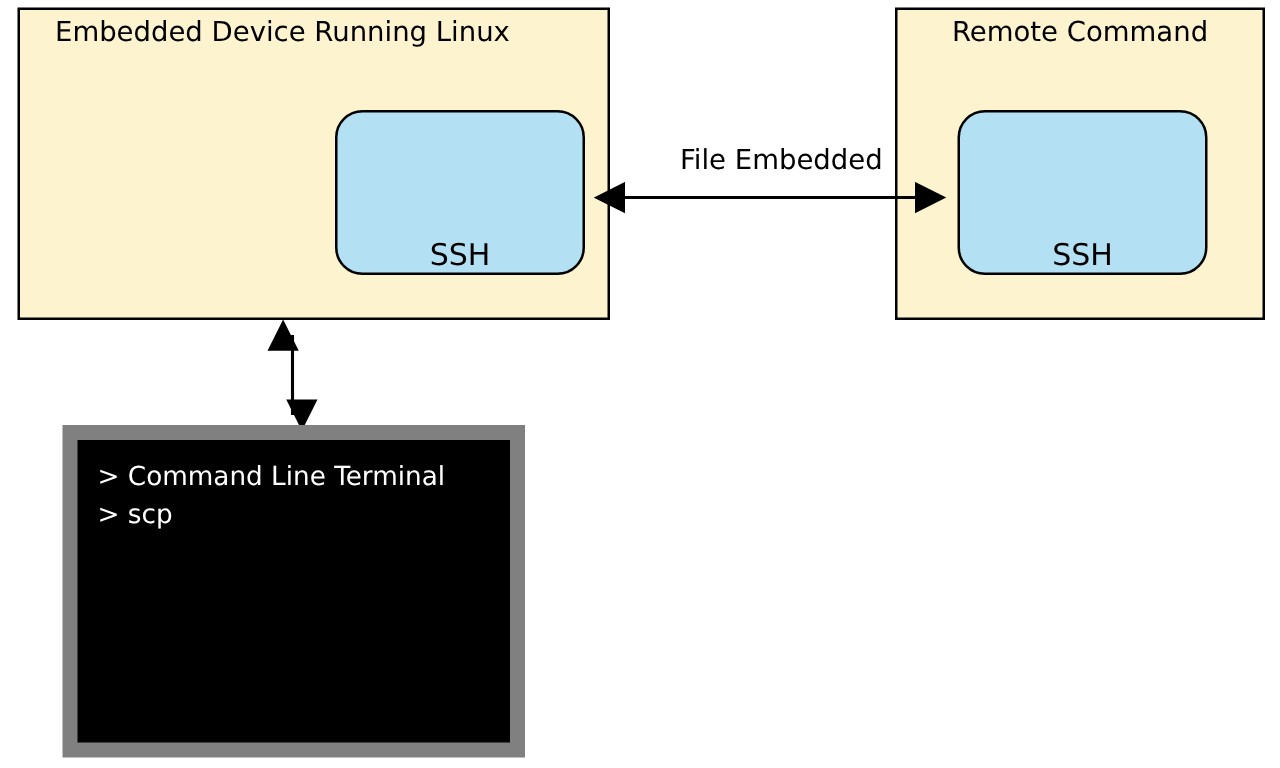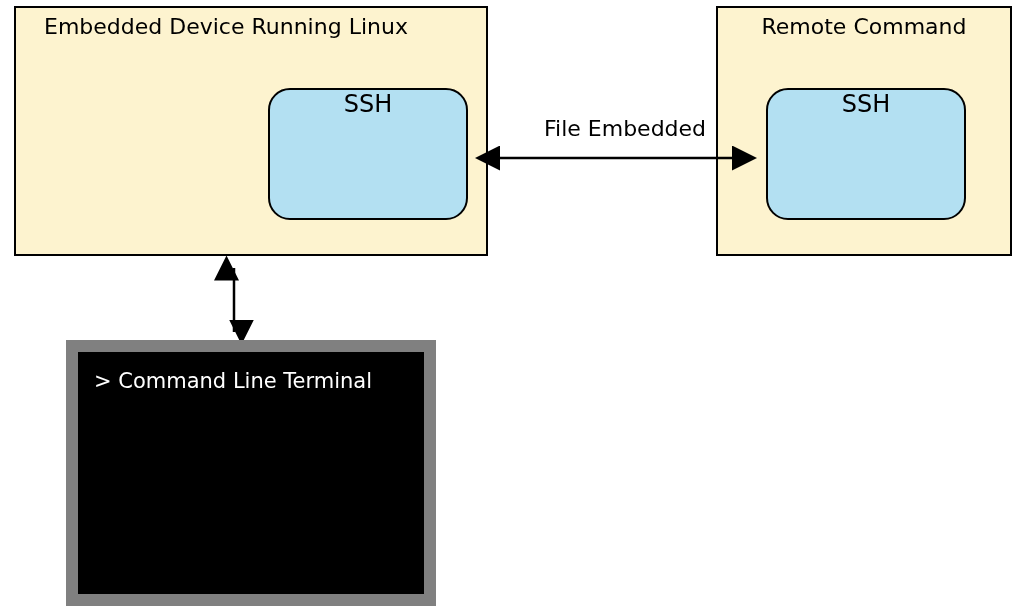--- a/index.html
+++ b/index.html
@@ -28,21 +28,21 @@
     white-space: nowrap;
   }
 
   .ssh-box {
     position: absolute;
     background: #b3e0f2;
     border: 2px solid #000;
     border-radius: 22px;
     box-sizing: border-box;
     display: flex;
-    align-items: flex-start;
+    align-items: flex-end;
     justify-content: center;
     font-size: 24px;
     color: #000;
   }
 
   .terminal-outer {
     position: absolute;
     background: #808080;
     box-sizing: border-box;
     padding: 12px;
@@ -108,17 +108,18 @@
     <marker id="arrowU" markerWidth="12" markerHeight="12" refX="5" refY="2" orient="auto">
       <path d="M10,0 L0,5 L10,10 Z" fill="#000"></path>
     </marker>
     <marker id="arrowD" markerWidth="12" markerHeight="12" refX="5" refY="8" orient="auto">
       <path d="M0,0 L10,5 L0,10 Z" fill="#000"></path>
     </marker>
   </defs>
   <line x1="10" y1="10" x2="10" y2="74" stroke="#000" stroke-width="2.5" marker-start="url(#arrowU)" marker-end="url(#arrowD)"></line>
 </svg>
 
-<div class="terminal-outer" style="left:50px; top:340px; width:370px; height:266px;margin-left:16px;">
+<div class="terminal-outer" style="left:50px; top:340px; width:370px; height:266px;">
   <div class="terminal-inner">
     <div>&gt; Command Line Terminal</div>
+    <div>&gt; scp</div>
   </div>
 </div>
 
 </body></html>

